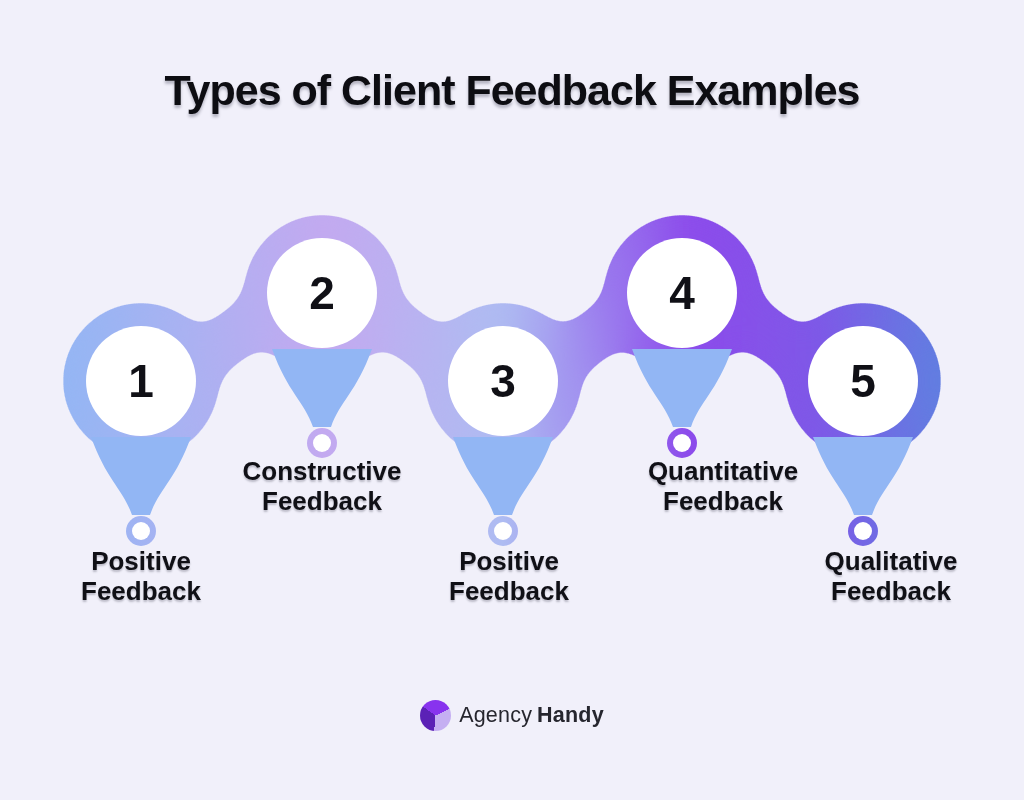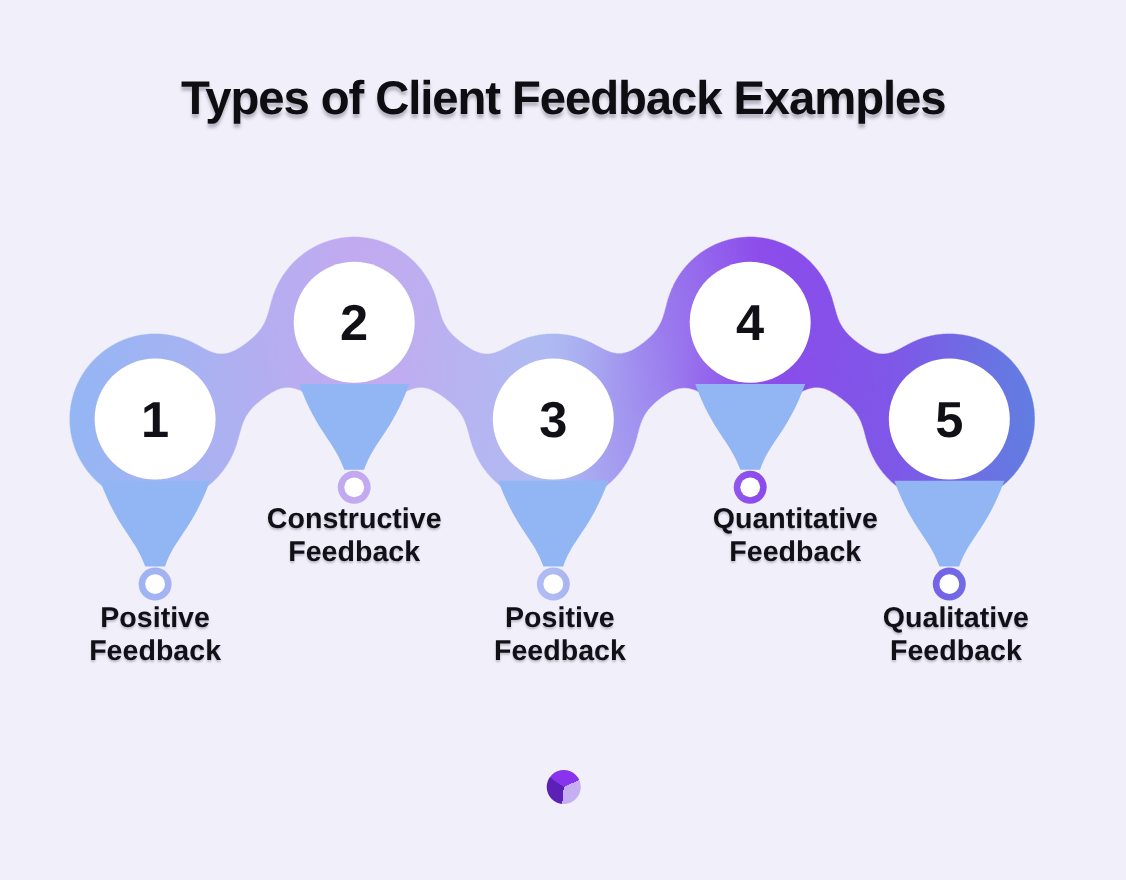--- a/index.html
+++ b/index.html
@@ -33,21 +33,21 @@
     text-align:center;
     white-space:pre-line;
     font-size:26px; line-height:30px; font-weight:700;
     color:#101016;
     text-shadow:0 2px 2px rgba(50,50,70,.28);
   }
   .label-1 { left:141px; top:546px;text-align:center; }
   .label-2 { left:322px; top:456px; }
   .label-3 { left:509px; top:546px; }
   .label-4 { left:691px; top:456px;margin-left:32px; }
-  .label-5 { left:869px; top:546px; }
+  .label-5 { left:891px; top:546px; }
 
   .footer-brand {
     position:absolute; left:0; right:0; top:700px;
     display:flex; align-items:center; justify-content:center; gap:8px;
   }
   .logo-mark {
     width:31px; height:31px; border-radius:50%;
     background:conic-gradient(from -55deg, #8833EE 0 120deg, #C5AFF2 0 240deg, #5B21B6 0 360deg);
   }
   .brand-text { font-size:21.5px; color:#26262E; letter-spacing:0.2px; }
@@ -128,15 +128,18 @@
 Feedback</div>
   <div class="node-label label-3">Positive
 Feedback</div>
   <div class="node-label label-4">Quantitative
 Feedback</div>
   <div class="node-label label-5">Qualitative
 Feedback</div>
 
   <div class="footer-brand">
     <div class="logo-mark"></div>
+    <div class="brand-text">
+      <span class="regular">Agency</span><span class="bold">Handy</span>
+    </div>
   </div>
 
 </div>
 
 </body></html>

